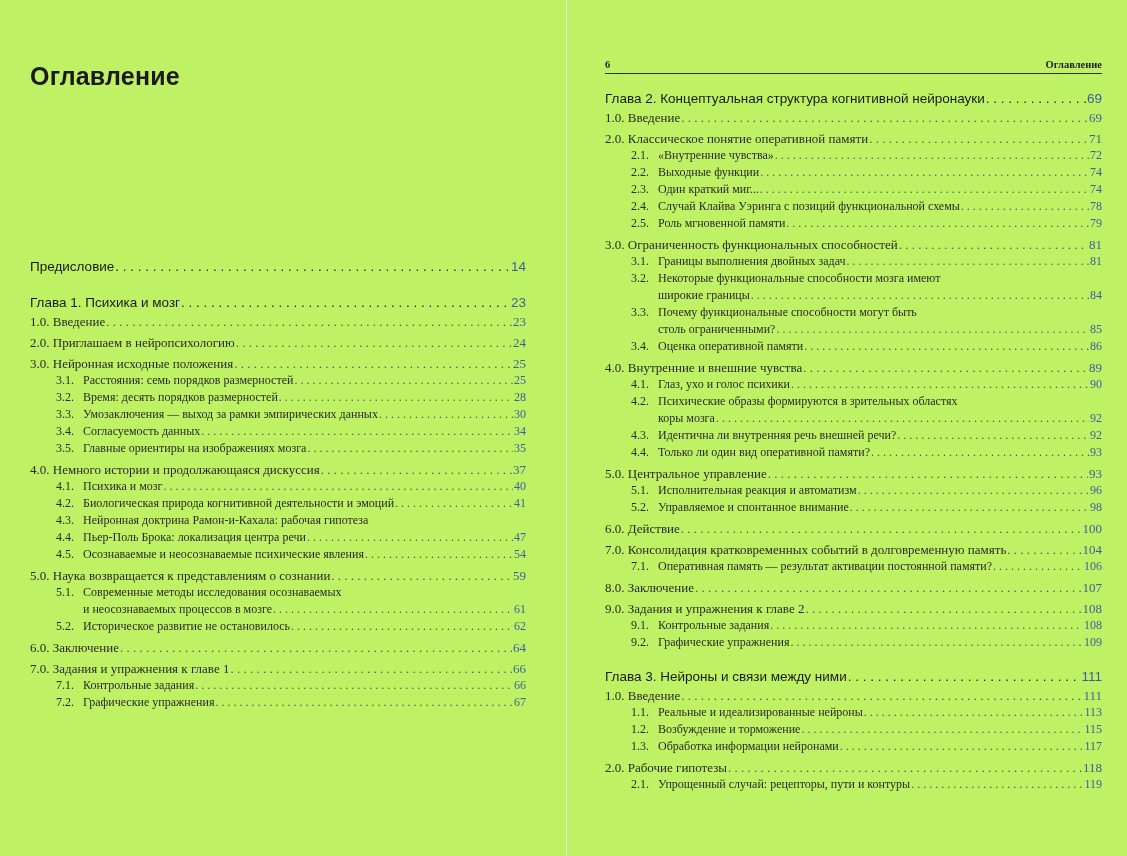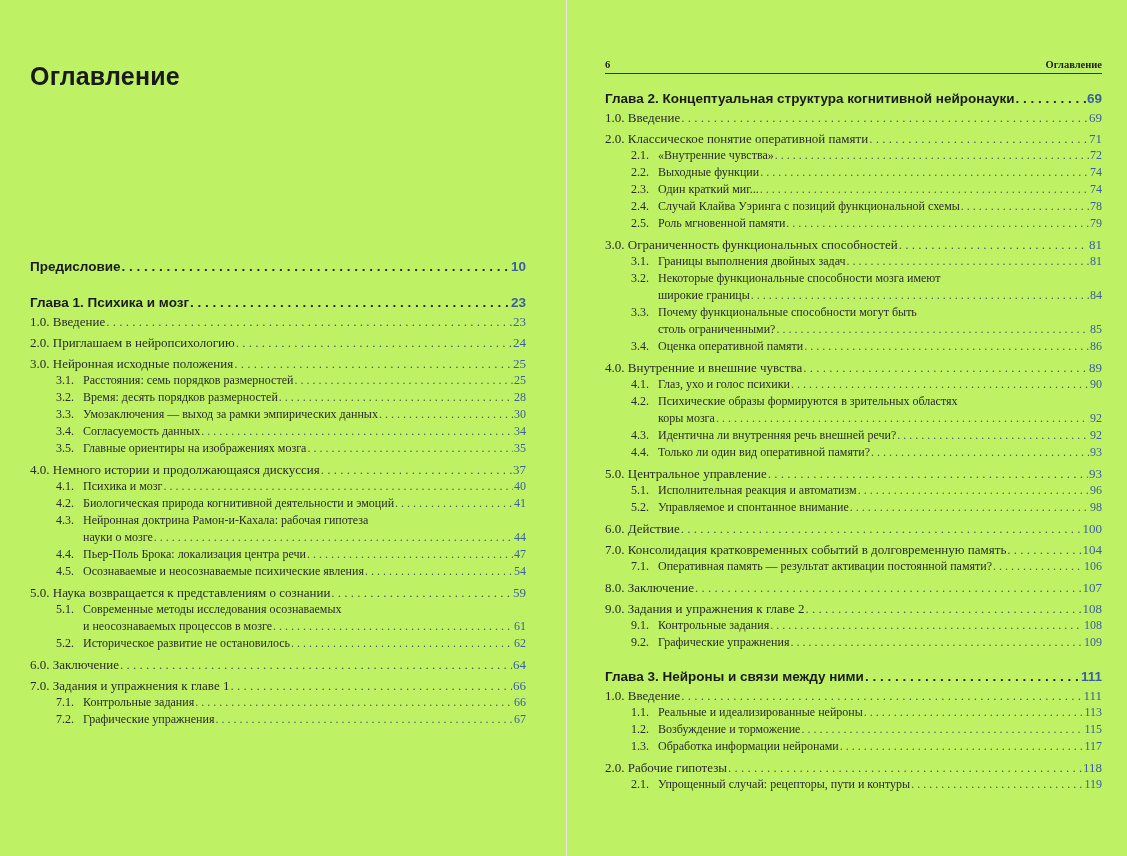--- a/index.html
+++ b/index.html
@@ -18,21 +18,21 @@
   .toc { position:absolute; }
   #left-toc { left:30px; top:257px; width:496px; }
   #right-toc { left:38px; top:89px; width:497px; }
 
   .row { display:flex; align-items:baseline; white-space:nowrap; line-height:17px; font-size:13px; }
   .row .t { flex:0 0 auto; }
   .row .d { flex:1 1 auto; overflow:hidden; margin:0 1px; color:#555; letter-spacing:2.2px; }
   .row .d::after { content:". . . . . . . . . . . . . . . . . . . . . . . . . . . . . . . . . . . . . . . . . . . . . . . . . . . . . . . . . . . . . . . . . . . . . . . . . . . . . . . . . . . . . . . . . . . . . . . . . . . . . . . . . . . . . . ."; letter-spacing:0; }
   .row .p { flex:0 0 auto; color:#3b5fa0; }
 
-  .row.ch { font-family:"Liberation Sans", sans-serif; font-weight:bold; font-size:13.5px; color:#1a1a1a; line-height:20px; }
+  .row.ch { font-family:"Liberation Sans", sans-serif; font-weight:normal; font-size:13.5px; color:#1a1a1a; line-height:20px; }
   .row.ch .p { color:#3b5fa0; }
   .row.ch .d { color:#222; }
 
   .row.sec { font-size:13px; }
   .row.sub { font-size:12px; padding-left:26px; line-height:17px; }
   .row.sub .num { display:inline-block; width:27px; }
   .multi { padding-left:26px; font-size:12px; line-height:17px; }
   .multi .l1 { white-space:nowrap; }
   .multi .l1 .num { display:inline-block; width:27px; }
   .multi .row { padding-left:27px; font-size:12px; }
@@ -42,21 +42,21 @@
 </style>
 </head>
 <body>
 
 <div class="page" id="left-page">
   <h1 class="toc-title">Оглавление</h1>
   <div class="toc" id="left-toc">
       <div class="row ch">
         <span class="t"><span>Предисловие</span></span>
         <span class="d"></span>
-        <span class="p">10</span>
+        <span class="p">14</span>
       </div>
       <div class="gap-ch"></div>
       <div class="row ch">
         <span class="t"><span>Глава 1. Психика и мозг</span></span>
         <span class="d"></span>
         <span class="p">23</span>
       </div>
       <div class="row sec">
         <span class="t"><span>1.0.</span> <span>Введение</span></span>
         <span class="d"></span>
@@ -110,25 +110,20 @@
         <span class="d"></span>
         <span class="p">40</span>
       </div>
       <div class="row sub">
         <span class="t"><span class="num">4.2.</span><span>Биологическая природа когнитивной деятельности и эмоций</span></span>
         <span class="d"></span>
         <span class="p">41</span>
       </div>
       <div class="multi">
         <div class="l1"><span class="num">4.3.</span><span>Нейронная доктрина Рамон-и-Кахала: рабочая гипотеза</span></div>
-        <div class="row">
-          <span class="t">науки о мозге</span>
-          <span class="d"></span>
-          <span class="p">44</span>
-        </div>
       </div>
       <div class="row sub">
         <span class="t"><span class="num">4.4.</span><span>Пьер-Поль Брока: локализация центра речи</span></span>
         <span class="d"></span>
         <span class="p">47</span>
       </div>
       <div class="row sub">
         <span class="t"><span class="num">4.5.</span><span>Осознаваемые и неосознаваемые психические явления</span></span>
         <span class="d"></span>
         <span class="p">54</span>

